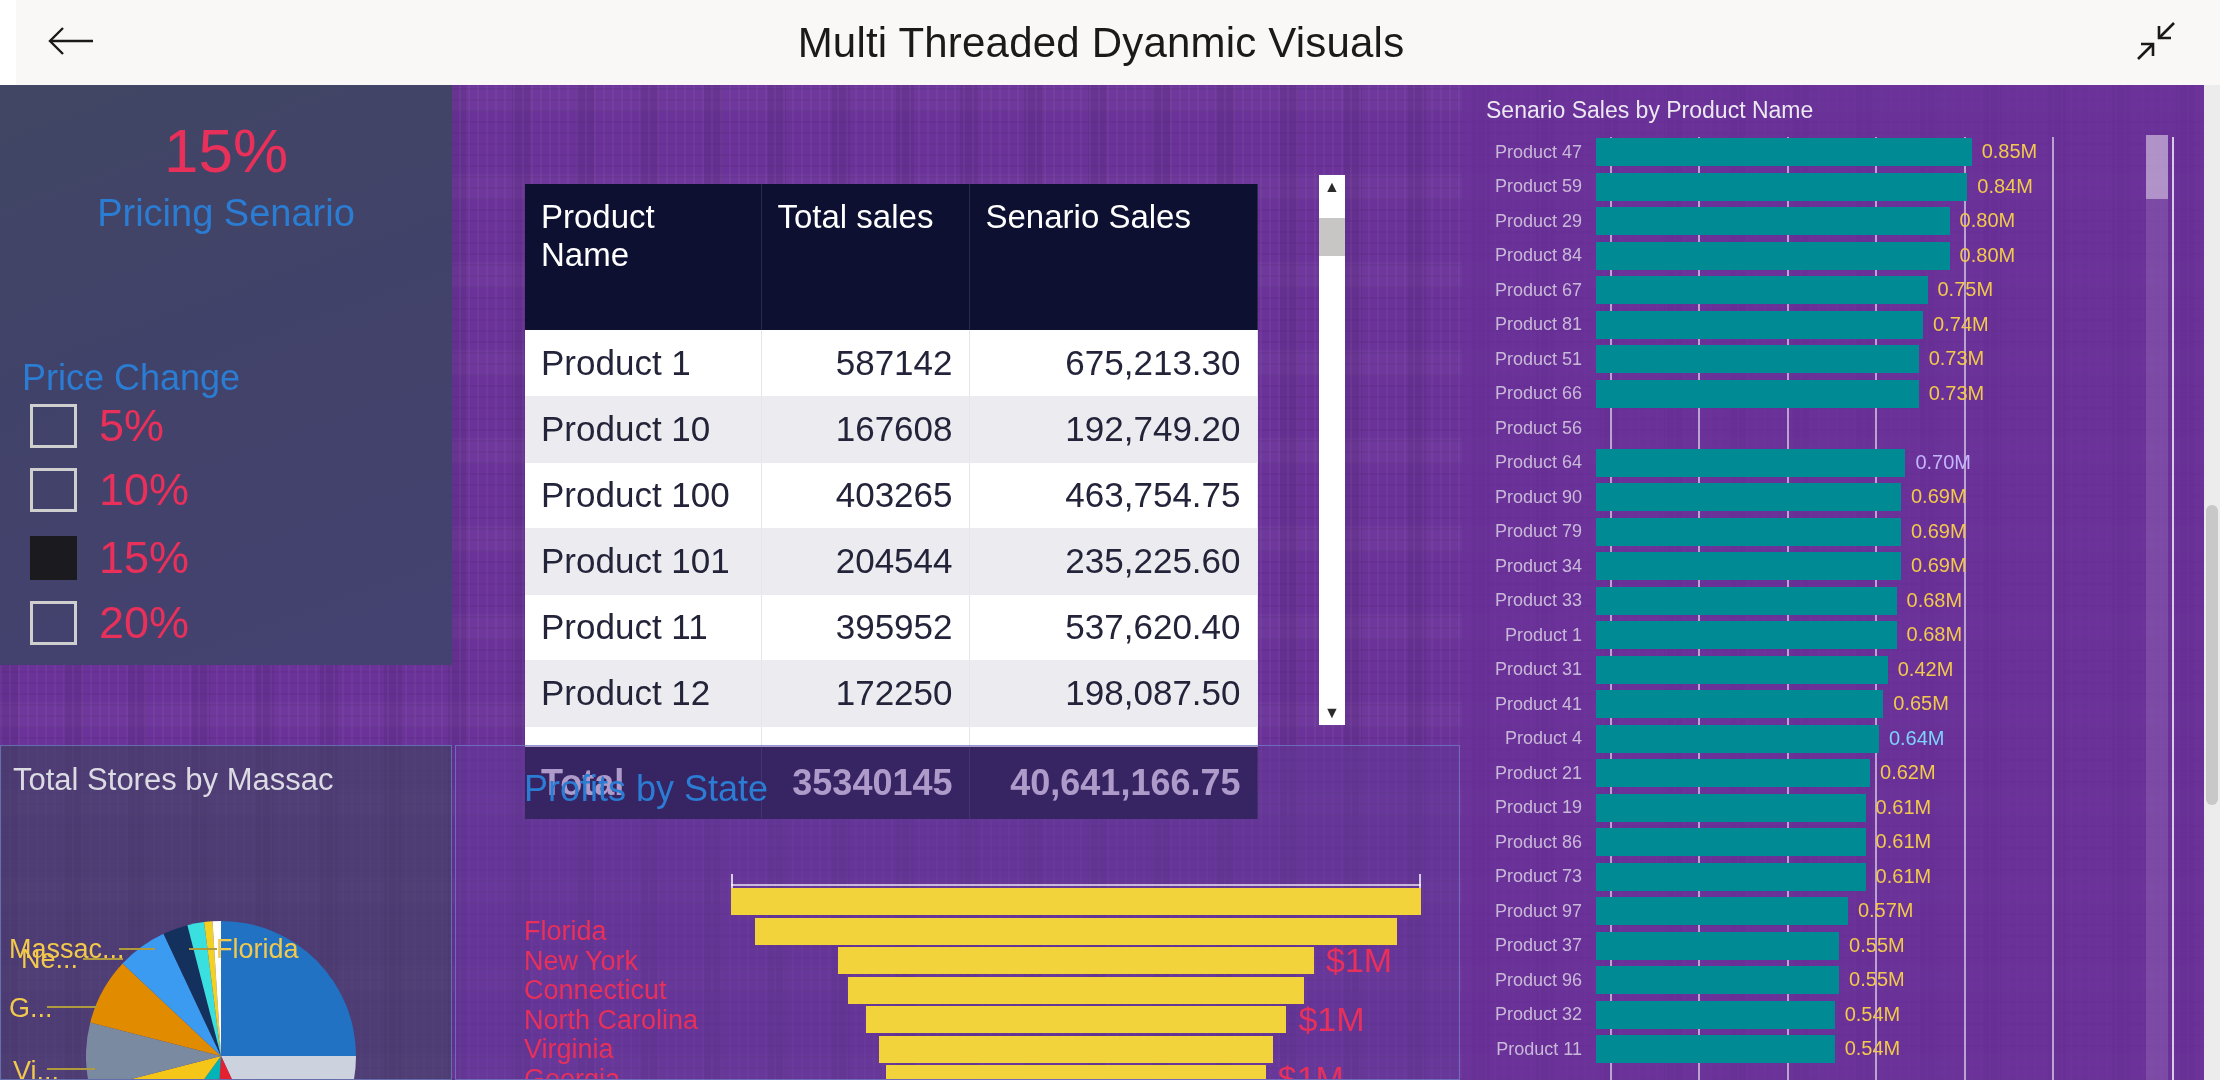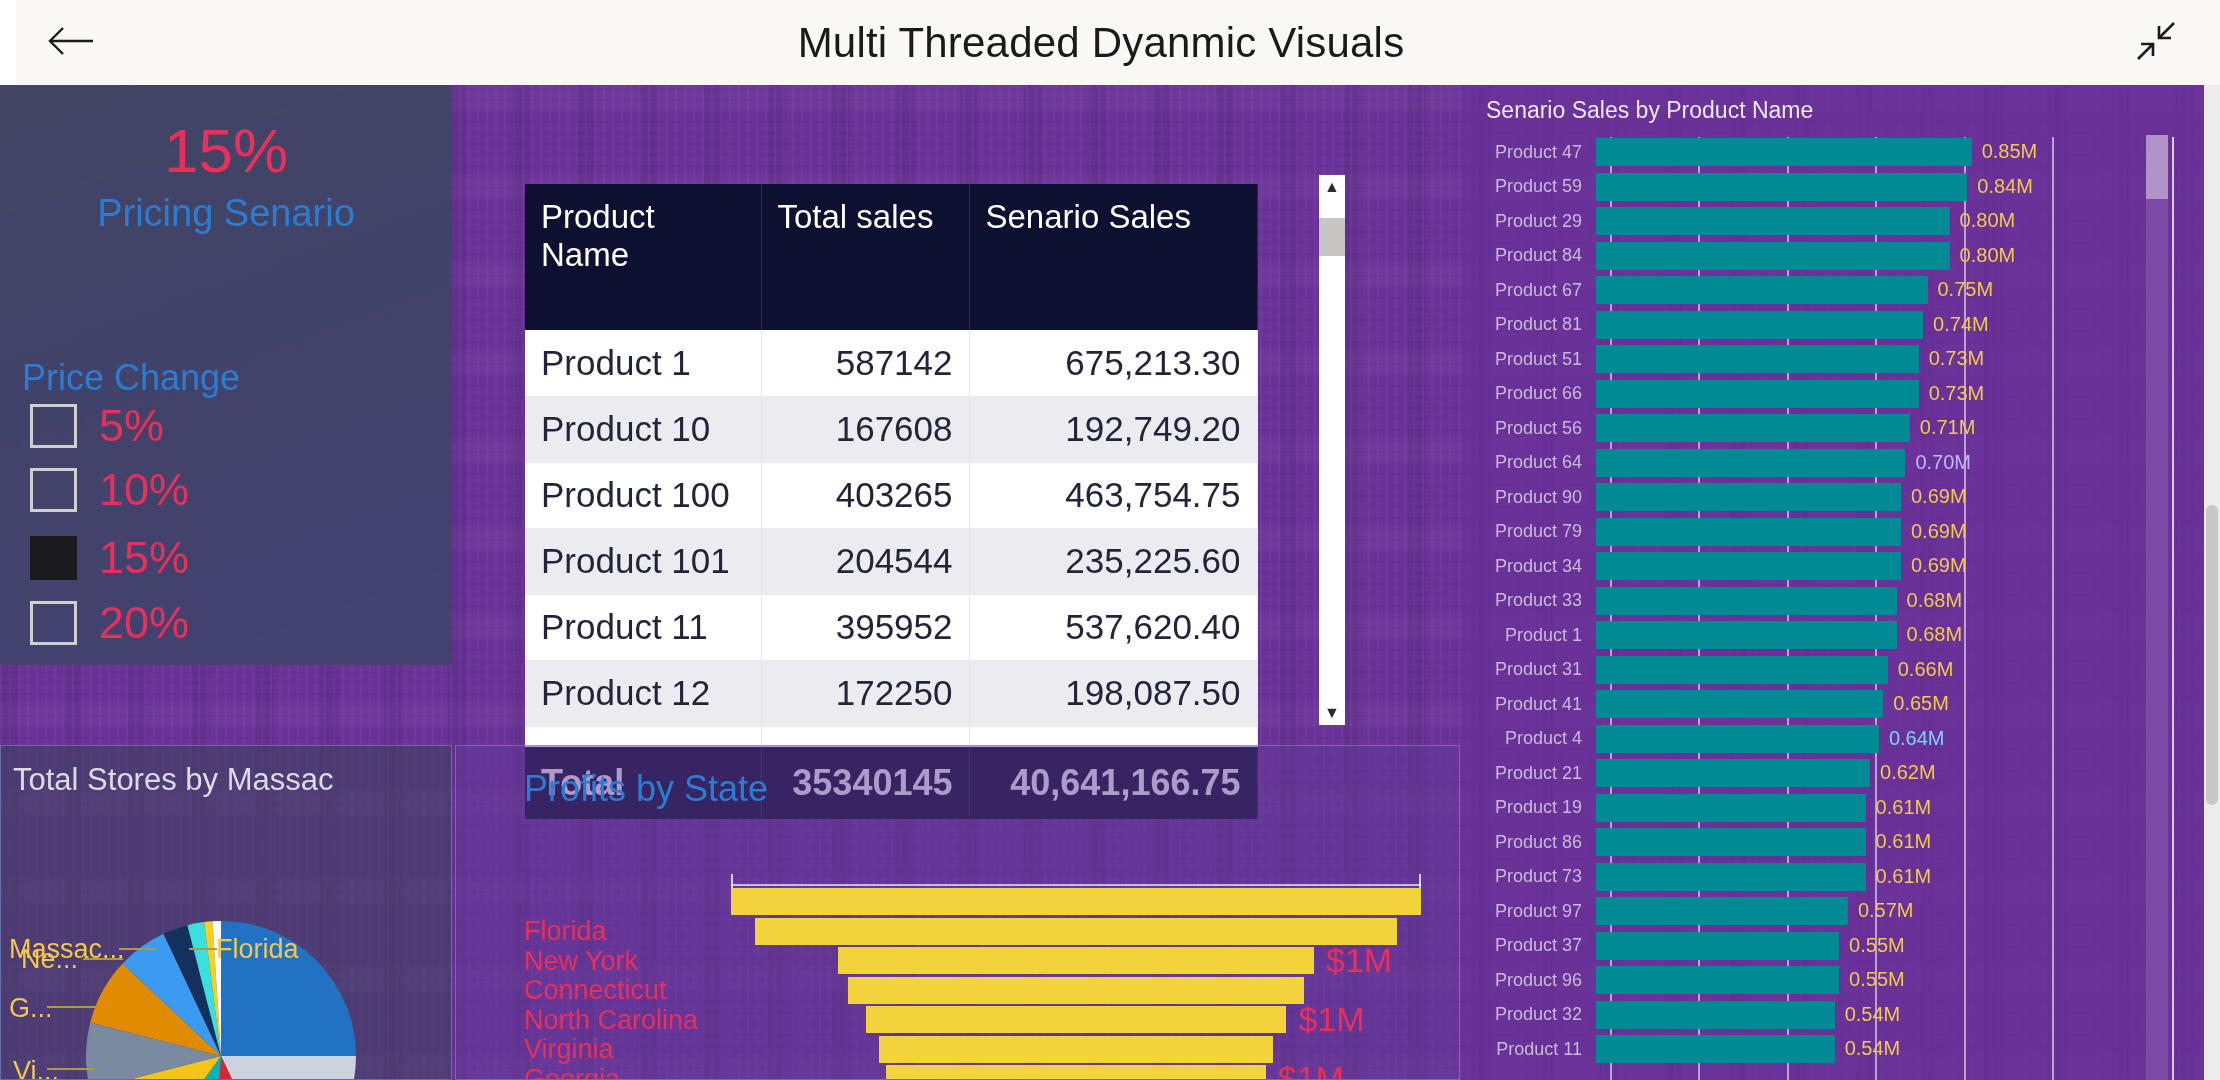--- a/index.html
+++ b/index.html
@@ -349,24 +349,20 @@
         </div>
         <div class="bar-row">
           <div class="bar-cat">Product 66</div>
           <div class="bar-track">
             <div class="bar-fill" style="width: 322.66px; background: rgb(0, 139, 148);"></div>
             <div class="bar-val" style="left: 332.66px; color: rgb(242, 201, 76);">0.73M</div>
           </div>
         </div>
         <div class="bar-row">
           <div class="bar-cat">Product 56</div>
-          <div class="bar-track">
-            <div class="bar-fill" style="width: 313.82px; background: rgb(0, 139, 148);"></div>
-            <div class="bar-val" style="left: 323.82px; color: rgb(242, 201, 76);">0.71M</div>
-          </div>
         </div>
         <div class="bar-row">
           <div class="bar-cat">Product 64</div>
           <div class="bar-track">
             <div class="bar-fill" style="width: 309.4px; background: rgb(0, 139, 148);"></div>
             <div class="bar-val" style="left: 319.4px; color: #c4b5fd;">0.70M</div>
           </div>
         </div>
         <div class="bar-row">
           <div class="bar-cat">Product 90</div>
@@ -400,21 +396,21 @@
           <div class="bar-cat">Product 1</div>
           <div class="bar-track">
             <div class="bar-fill" style="width: 300.56px; background: rgb(0, 139, 148);"></div>
             <div class="bar-val" style="left: 310.56px; color: rgb(242, 201, 76);">0.68M</div>
           </div>
         </div>
         <div class="bar-row">
           <div class="bar-cat">Product 31</div>
           <div class="bar-track">
             <div class="bar-fill" style="width: 291.72px; background: rgb(0, 139, 148);"></div>
-            <div class="bar-val" style="left: 301.72px; color: rgb(242, 201, 76);">0.66M</div>
+            <div class="bar-val" style="left: 301.72px; color: rgb(242, 201, 76);">0.42M</div>
           </div>
         </div>
         <div class="bar-row">
           <div class="bar-cat">Product 41</div>
           <div class="bar-track">
             <div class="bar-fill" style="width: 287.3px; background: rgb(0, 139, 148);"></div>
             <div class="bar-val" style="left: 297.3px; color: rgb(242, 201, 76);">0.65M</div>
           </div>
         </div>
         <div class="bar-row">

